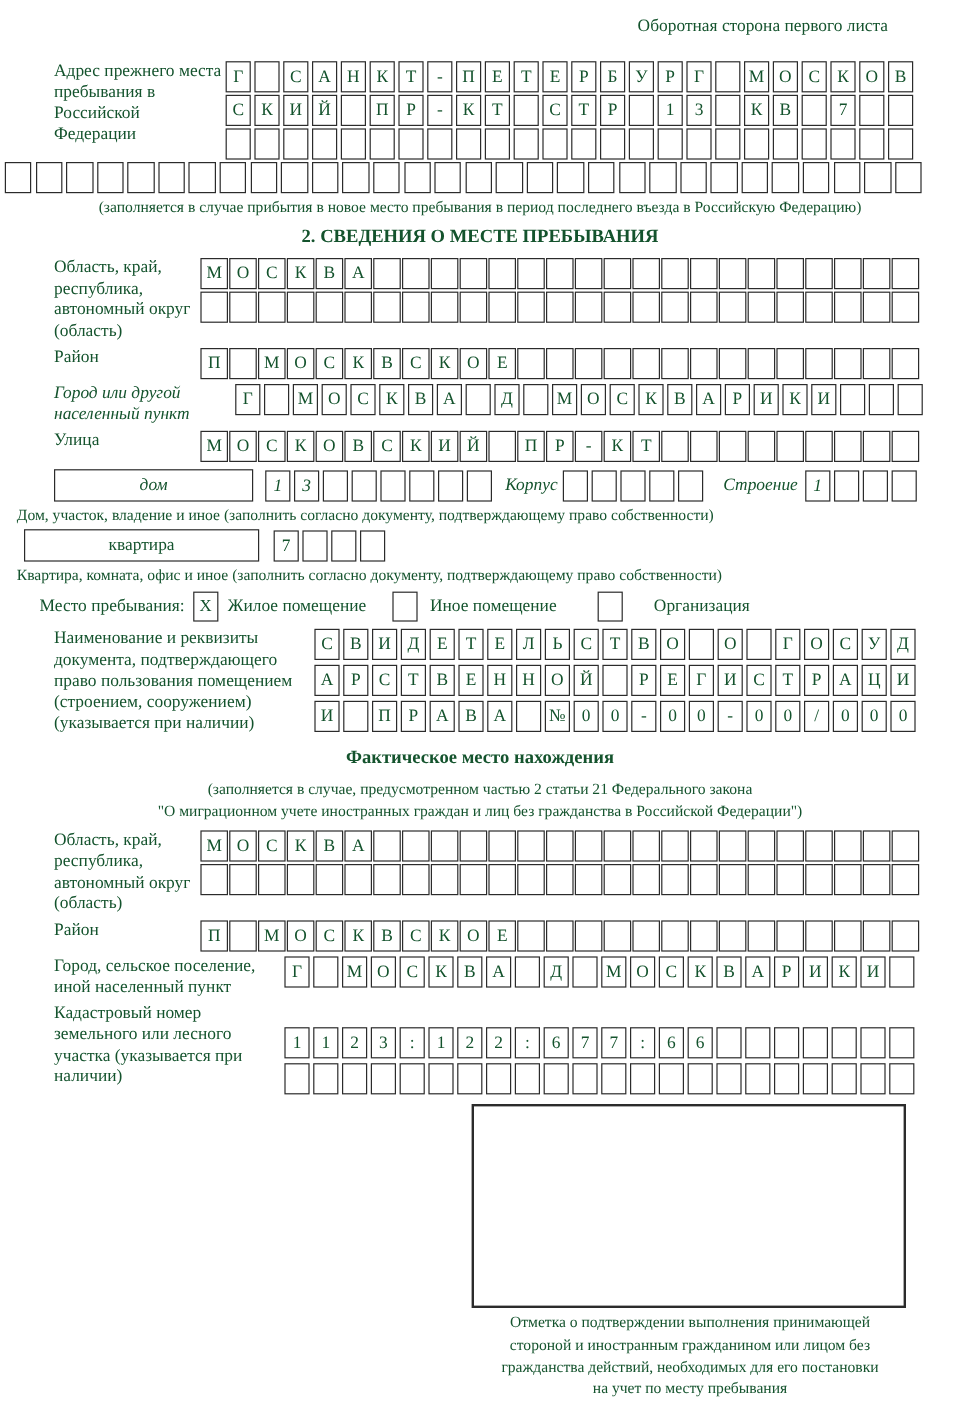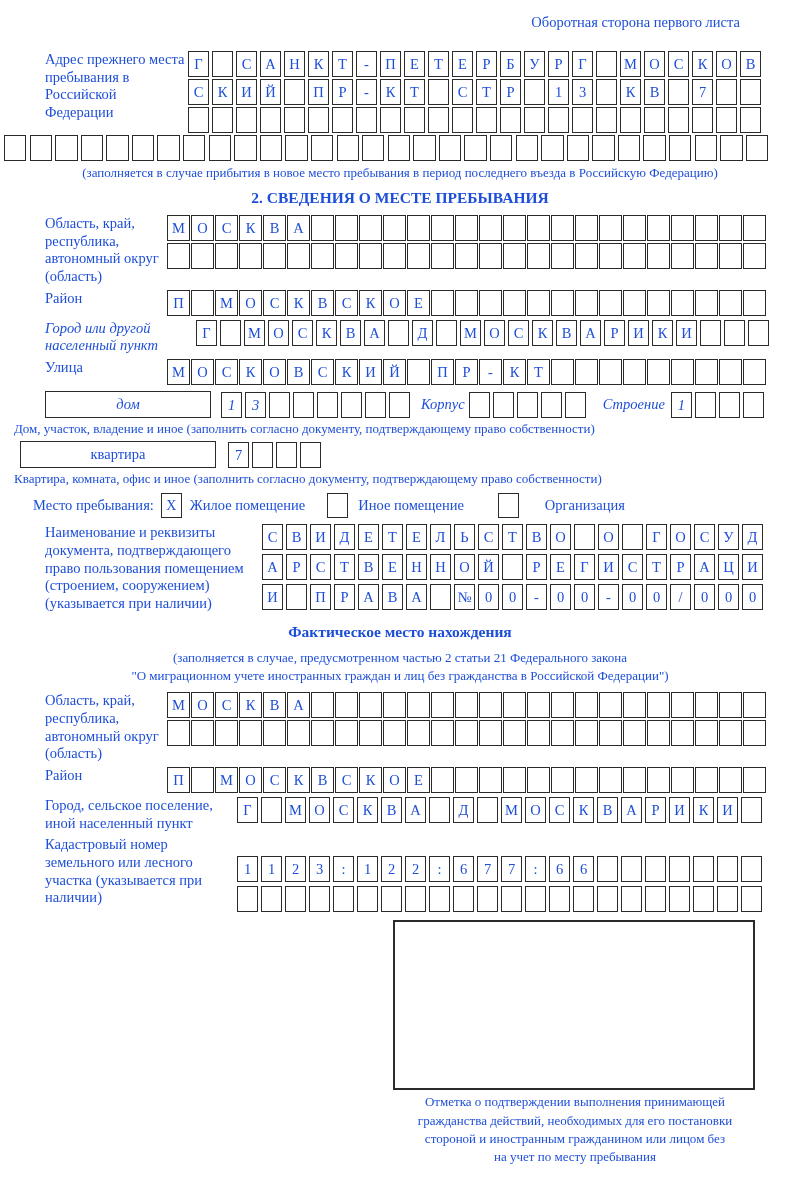--- a/index.html
+++ b/index.html
@@ -1,18 +1,18 @@
 <!DOCTYPE html>
 <html><head>
 <meta charset="utf-8">
 <style>
   html,body{margin:0;padding:0;background:#fff;}
   .page{
     width:800px;height:1180px;box-sizing:border-box;position:relative;
-    background:#fff;color:#1d4ed8;overflow:hidden;
+    background:#fff;color:#14532d;overflow:hidden;
     font-family:"Liberation Serif","DejaVu Serif",serif;
     padding-top:14px;
   }
   .hdr-note{ text-align:right; padding-right:60px; font-size:14.5px; }
   .frow{ display:flex; align-items:flex-start; padding-left:45px; }
   .lbl{ font-size:14.5px; line-height:1.22; flex:0 0 auto; }
   .w143{width:143px;} .w122{width:122px;} .w151{width:151px;font-style:italic;}
   .w217{width:217px;} .w192{width:192px;}
   .boxrow{ display:flex; flex:0 0 auto; }
   .cell{
@@ -627,18 +627,18 @@
           <span class="cell"></span>
           <span class="cell"></span>
           <span class="cell"></span>
         </div>
     </div>
   </div>
 
   <div class="bigbox"></div>
   <div class="confirm">
     <div>Отметка о подтверждении выполнения принимающей</div>
+    <div>стороной и иностранным гражданином или лицом без</div>
     <div>гражданства действий, необходимых для его постановки</div>
-    <div>стороной и иностранным гражданином или лицом без</div>
     <div>на учет по месту пребывания</div>
   </div>
 
 </div>
 
 </body></html>

